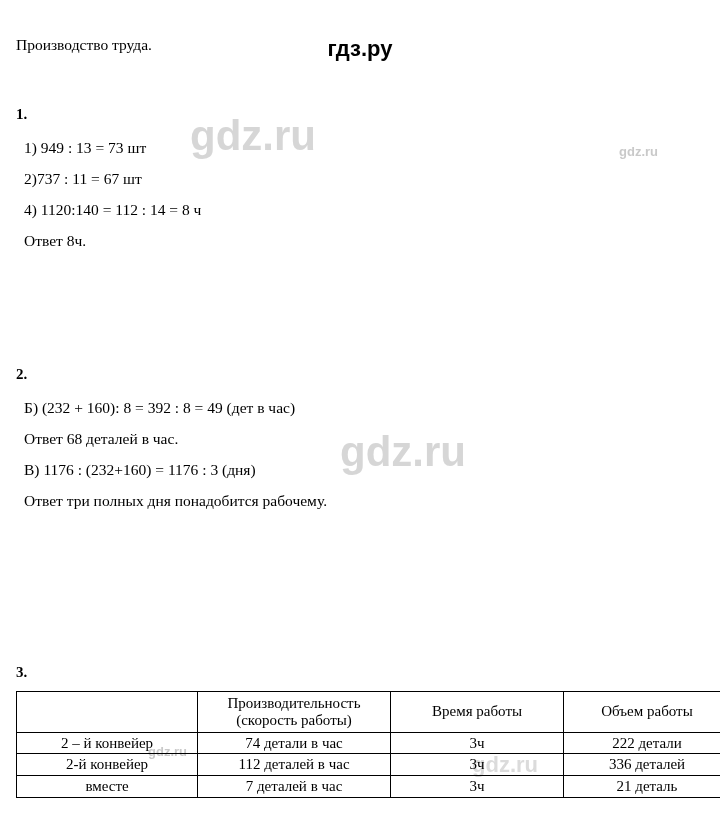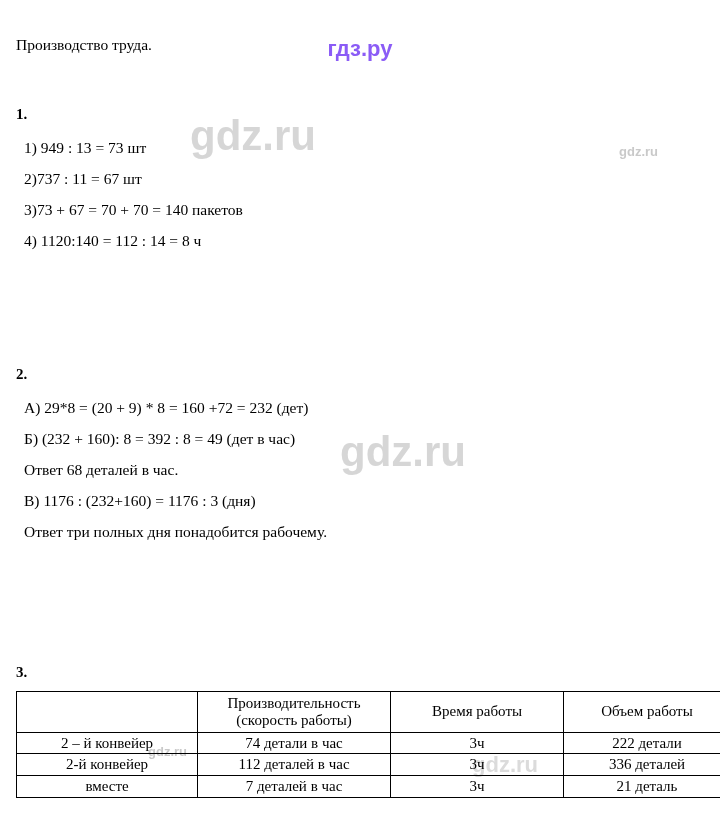--- a/index.html
+++ b/index.html
@@ -23,21 +23,21 @@
   .top-logo {
     position: absolute;
     top: 0px;
     left: 0;
     width: 720px;
     text-align: center;
     font-family: "Liberation Sans", sans-serif;
     font-weight: bold;
     font-size: 22px;
     letter-spacing: 0px;
-    color: #8b5cf6;
+    color: #000000;
   }
   .wm-big {
     position: absolute;
     font-family: "Liberation Sans", sans-serif;
     font-weight: bold;
     color: #c9c9c9;
     opacity: 0.75;
     font-size: 42px;
     pointer-events: none;
     user-select: none;
@@ -125,27 +125,26 @@
   <div class="top-logo">гдз.ру</div>
 
   <div class="content">
     <div class="doc-title">Производство труда.</div>
   </div>
 
   <div class="sec1">
     <p class="task-num">1.</p>
     <p class="line">1) 949 : 13 = 73 шт</p>
     <p class="line">2)737 : 11 = 67 шт</p>
-    <p class="line">3)73 + 67 = 70 + 70 = 140 пакетов</p>
     <p class="line">4) 1120:140 = 112 : 14 = 8 ч</p>
+    <p class="line">Ответ 8ч.</p>
   </div>
 
   <div class="sec2">
     <p class="task-num">2.</p>
-    <p class="line">А) 29*8 = (20 + 9) * 8 = 160 +72 = 232 (дет)</p>
     <p class="line">Б) (232 + 160): 8 = 392 : 8 = 49 (дет в час)</p>
     <p class="line">Ответ 68 деталей в час.</p>
     <p class="line">В) 1176 : (232+160) = 1176 : 3 (дня)</p>
     <p class="line">Ответ три полных дня понадобится рабочему.</p>
   </div>
 
   <div class="sec3">
     <p class="task-num">3.</p>
     <table class="work-table">
       <tbody>

